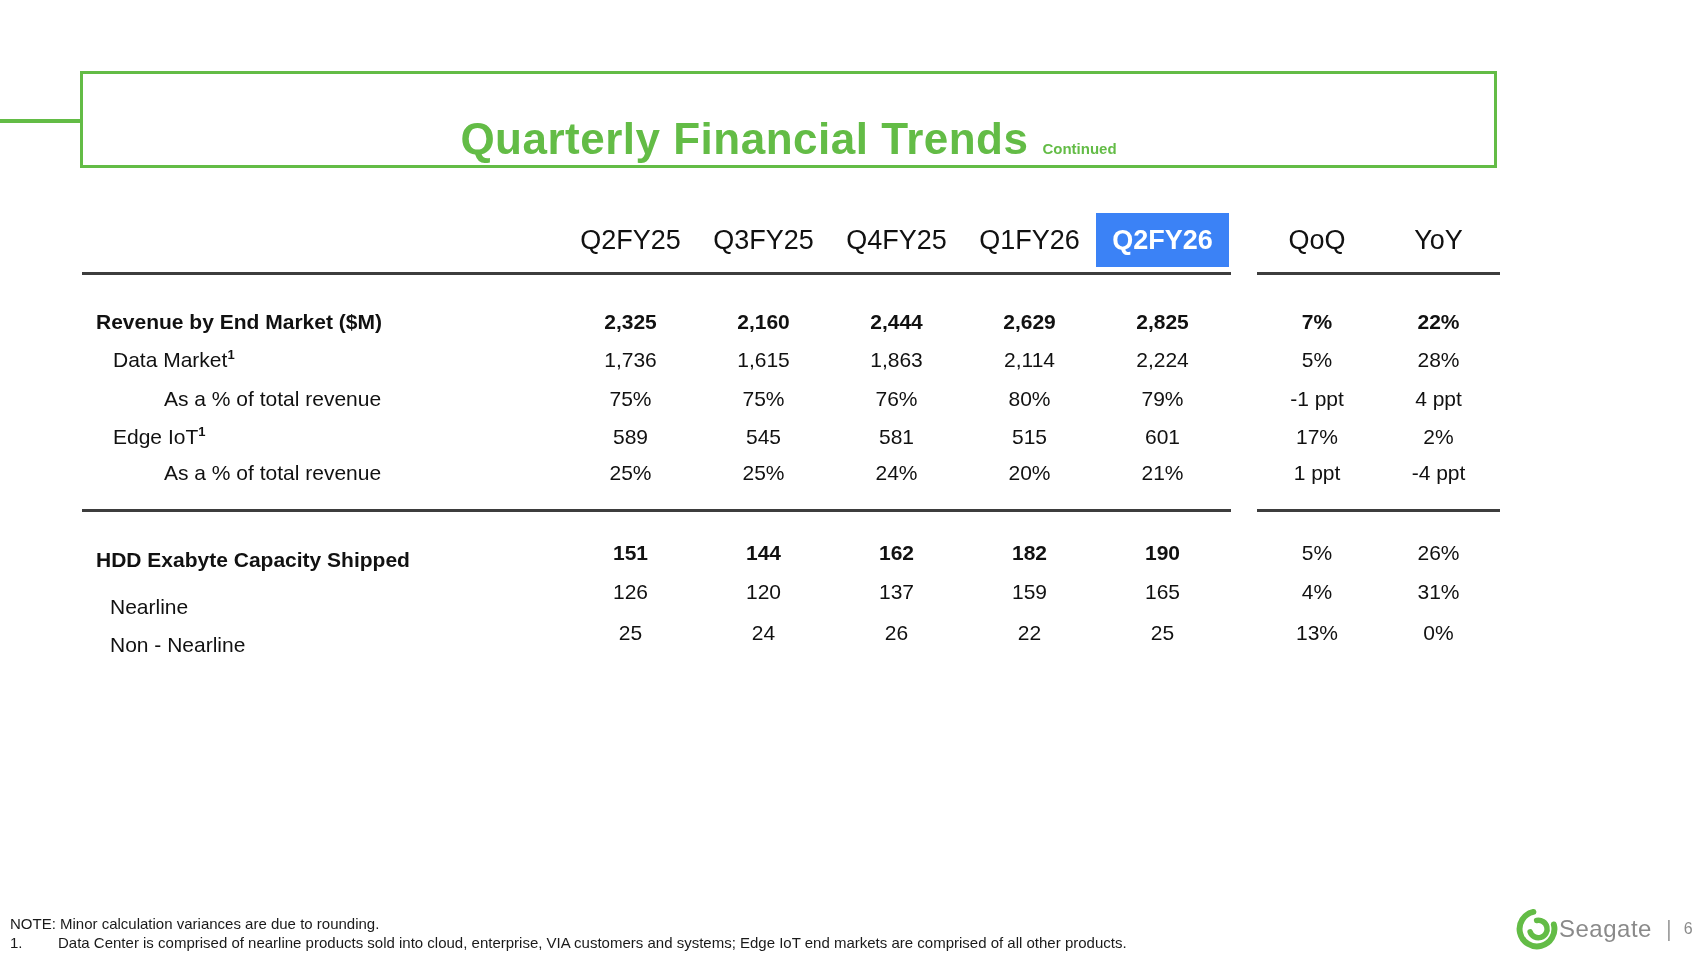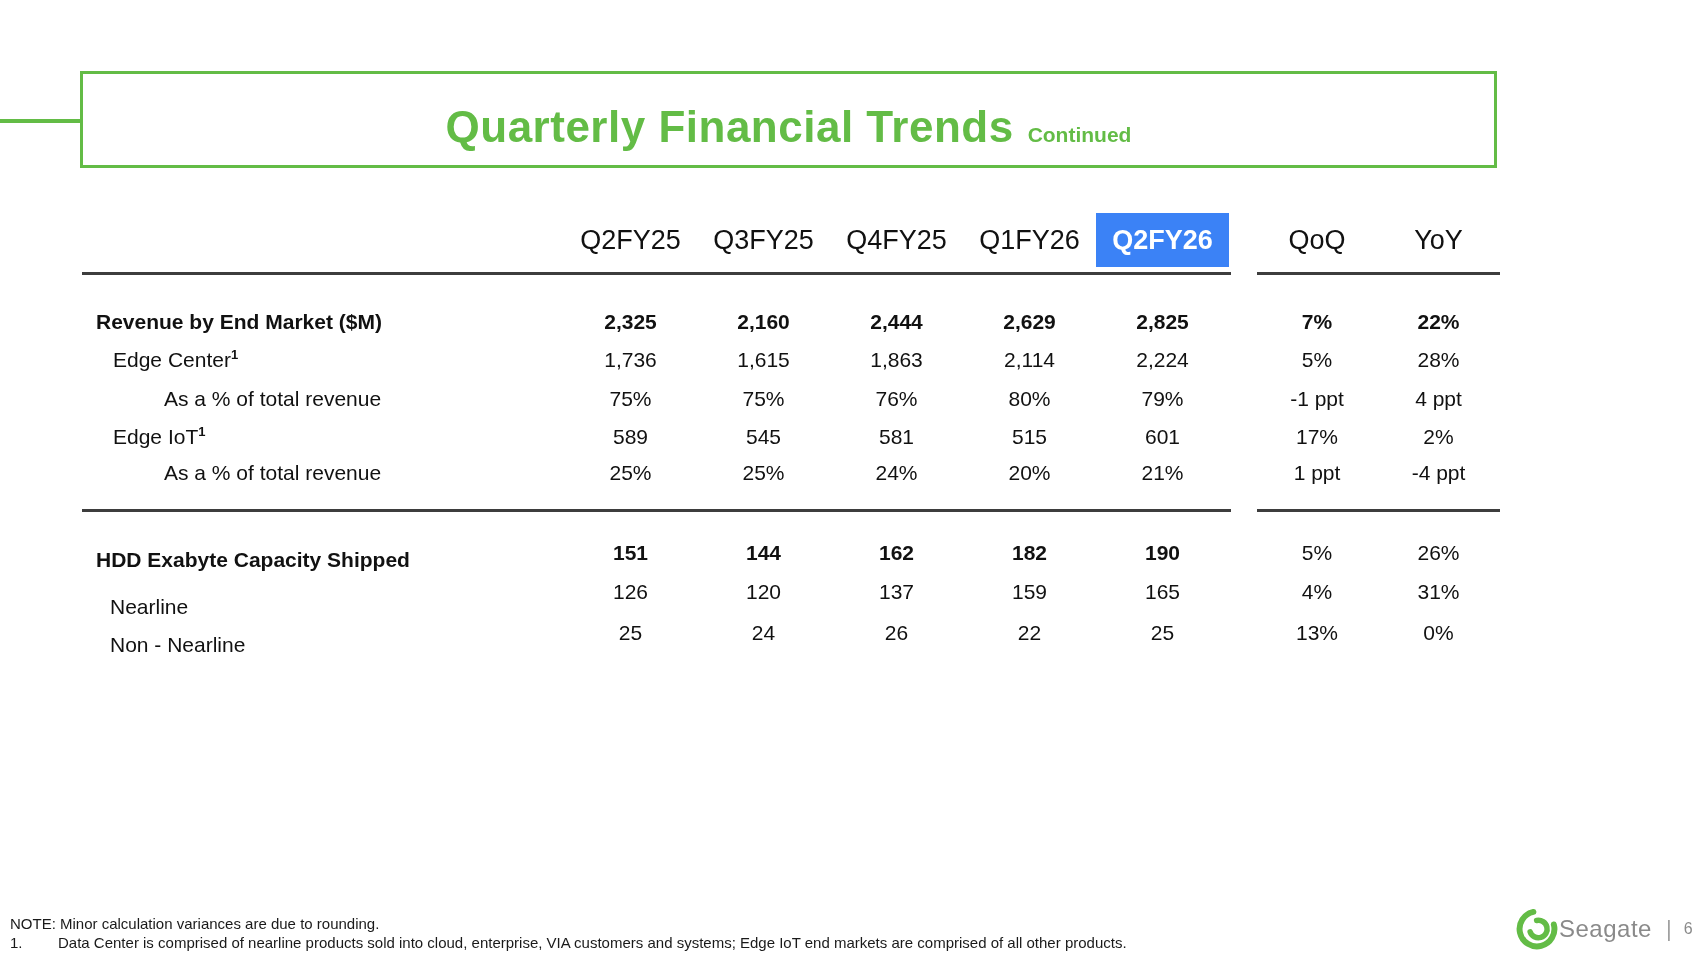--- a/index.html
+++ b/index.html
@@ -4,23 +4,23 @@
 <style>
   * { margin:0; padding:0; box-sizing:border-box; }
   html,body { width:1707px; height:960px; background:#ffffff; overflow:hidden;
               font-family:"Liberation Sans", sans-serif; color:#111; }
   .slide { position:relative; width:1707px; height:960px; background:#fff; }
 
   
   .accent-line { position:absolute; left:0; top:119px; width:81px; height:4px; background:#63bc46; }
   .title-box { position:absolute; left:80px; top:71px; width:1417px; height:97px;
                border:3px solid #63bc46; background:#fff;
-               display:flex; align-items:baseline; justify-content:center; padding-top:28px; }
+               display:flex; align-items:baseline; justify-content:center; padding-top:40px; }
   .title-main { font-size:44px; font-weight:bold; color:#63bc46; letter-spacing:0.5px; }
-  .title-suffix { font-size:21px; font-weight:bold; color:#63bc46; margin-left:14px;text-align:center; }
+  .title-suffix { font-size:15px; font-weight:bold; color:#63bc46; margin-left:14px;text-align:center; }
 
   
   .tgrid { position:absolute; left:82px; width:1418px; height:40px;
            display:grid; grid-template-columns:482px 133px 133px 133px 133px 133px 28px 120px 123px;
            align-items:center; }
   .cell { text-align:center; font-size:21px; white-space:nowrap; }
   .cell.label { text-align:left; }
   .bold { font-weight:bold; }
   .italic { }
   .pad-head { padding-left:14px; }
@@ -92,21 +92,21 @@
     <div class="cell bold">2,160</div>
     <div class="cell bold">2,444</div>
     <div class="cell bold">2,629</div>
     <div class="cell bold">2,825</div>
     <div class="cell"></div>
     <div class="cell bold">7%</div>
     <div class="cell bold">22%</div>
   </div>
 
   <div class="tgrid" style="top:340px">
-    <div class="cell label pad-1"><span>Edge Center</span><sup class="fnref">1</sup></div>
+    <div class="cell label pad-1"><span>Data Market</span><sup class="fnref">1</sup></div>
     <div class="cell">1,736</div>
     <div class="cell">1,615</div>
     <div class="cell">1,863</div>
     <div class="cell">2,114</div>
     <div class="cell">2,224</div>
     <div class="cell"></div>
     <div class="cell">5%</div>
     <div class="cell">28%</div>
   </div>
 

